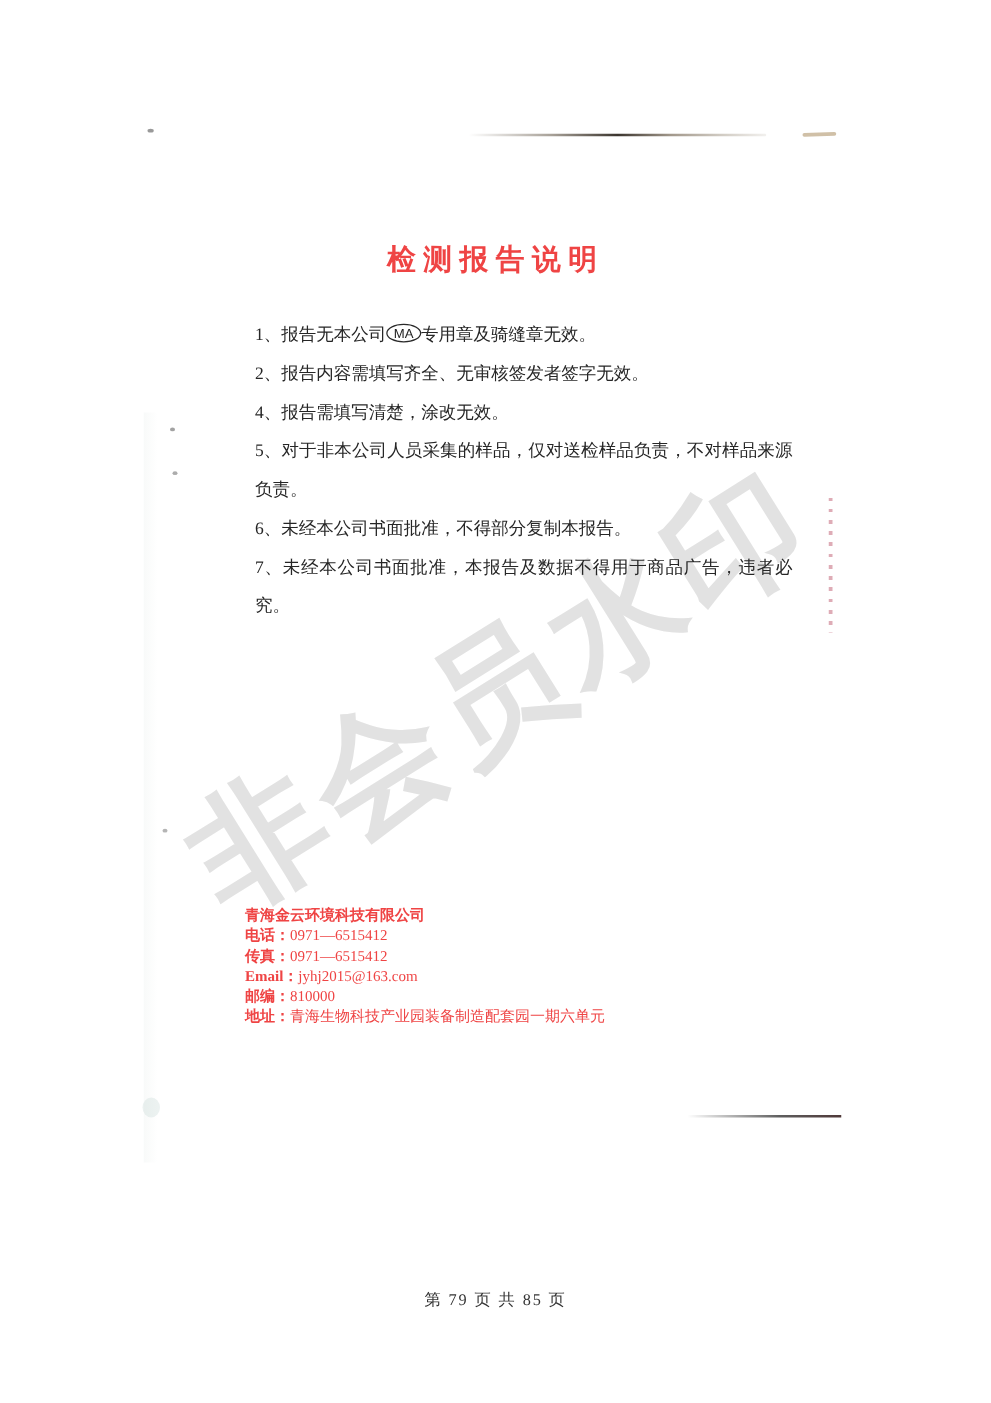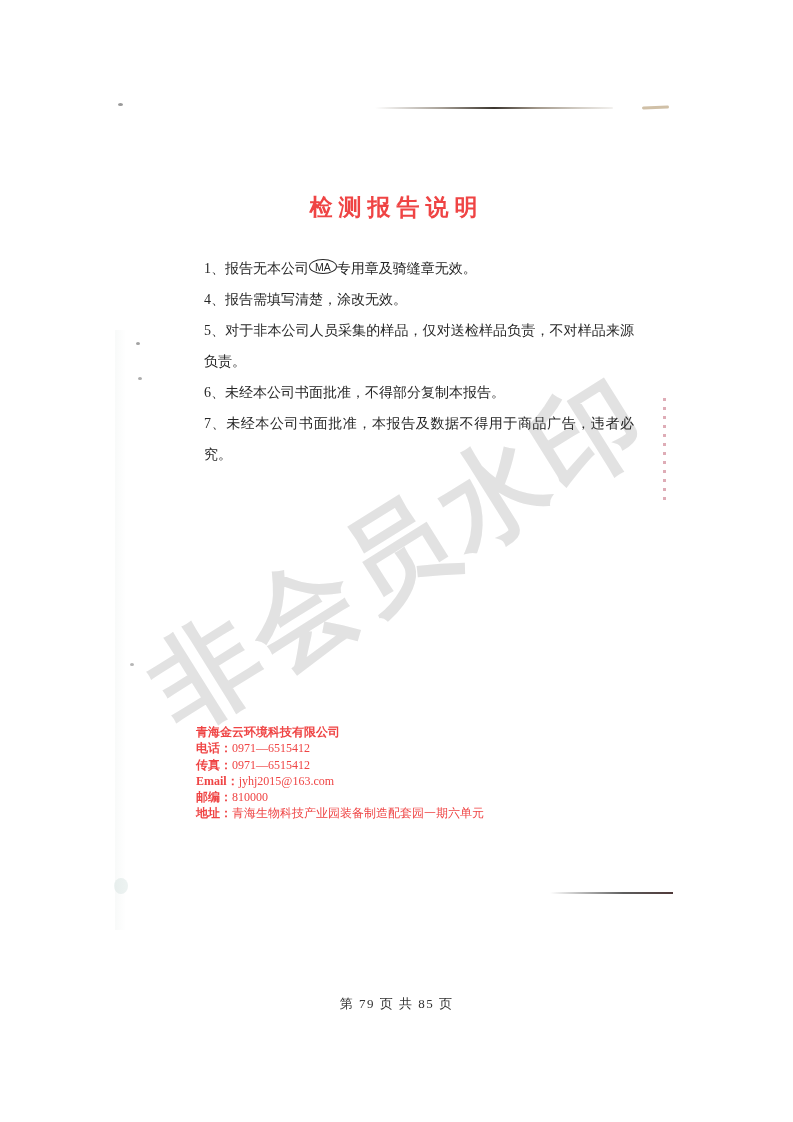--- a/index.html
+++ b/index.html
@@ -35,21 +35,21 @@
     font-family:"Liberation Sans","DejaVu Sans",sans-serif;
     font-weight:400;font-size:10.5px;line-height:12px;padding:1px 5px 0 5px;
     vertical-align:2px;color:#222;letter-spacing:0;
   }
   .contact{
     position:absolute;left:196px;top:724px;z-index:3;
     font-size:12px;line-height:16.3px;color:#ef4444;
   }
   .contact .b{font-weight:700;}
   .footer{
-    position:absolute;left:0;top:995px;width:100%;text-align:center;z-index:3;
+    position:absolute;left:0;top:1031px;width:100%;text-align:center;z-index:3;
     font-size:13px;letter-spacing:1.5px;color:#333;
   }
 
   
   .artifact{position:absolute;z-index:2;pointer-events:none;}
   .a-topline{
     left:375px;top:107px;width:238px;height:2px;border-radius:1px;
     background:linear-gradient(90deg,
       rgba(60,45,25,0) 0%, rgba(60,45,25,.45) 28%,
       rgba(25,18,10,.85) 50%, rgba(70,50,25,.5) 68%,
@@ -93,20 +93,21 @@
   <div class="artifact a-speck-l1"></div>
   <div class="artifact a-speck-l2"></div>
   <div class="artifact a-speck-l3"></div>
   <div class="artifact a-smudge-bl"></div>
   <div class="artifact a-edgeband"></div>
 
   <h1 class="title">检测报告说明</h1>
 
   <div class="items">
     <p><span>1、报告无本公司</span><span class="cma">MA</span><span>专用章及骑缝章无效。</span></p>
+    <p>2、报告内容需填写齐全、无审核签发者签字无效。</p>
     <p>4、报告需填写清楚，涂改无效。</p>
     <p>5、对于非本公司人员采集的样品，仅对送检样品负责，不对样品来源负责。</p>
     <p>6、未经本公司书面批准，不得部分复制本报告。</p>
     <p>7、未经本公司书面批准，本报告及数据不得用于商品广告，违者必究。</p>
   </div>
 
   <div class="contact">
     <div class="b">青海金云环境科技有限公司</div>
     <div><span class="b">电话：</span><span>0971—6515412</span></div>
     <div><span class="b">传真：</span><span>0971—6515412</span></div>

